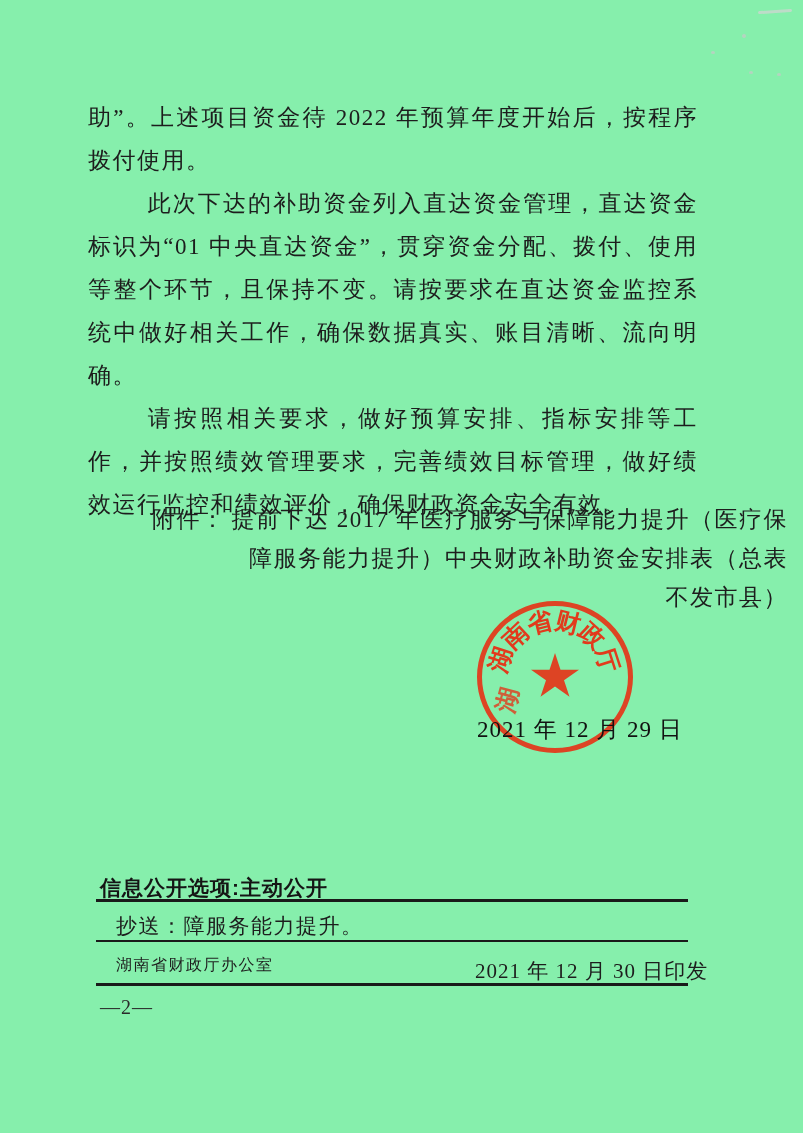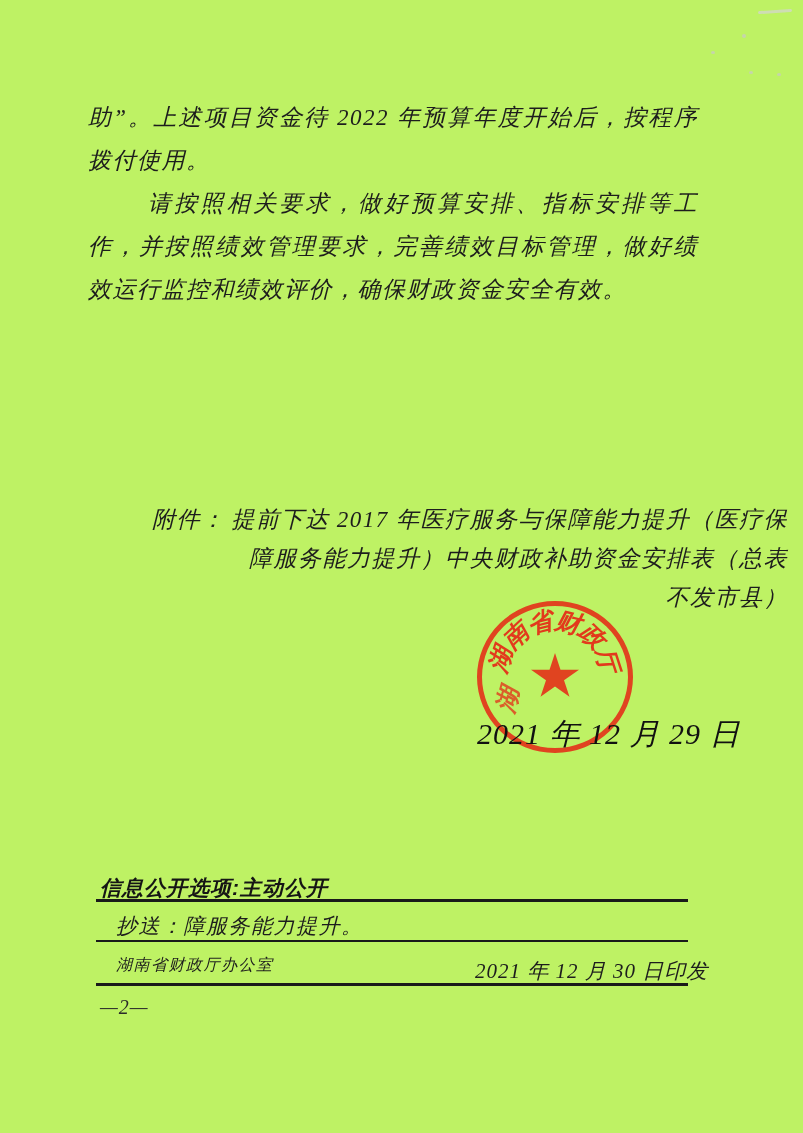--- a/index.html
+++ b/index.html
@@ -1,25 +1,24 @@
 <!DOCTYPE html>
 <html><head>
 <meta charset="utf-8">
 <style>
   * { margin: 0; padding: 0; box-sizing: border-box; }
   html, body { background: #ffffff; }
   .page {
     position: relative;
     width: 803px;
     height: 1133px;
-    background: #bef264;
+    background: #86efac;
     overflow: hidden;
     font-family: "Liberation Serif", "DejaVu Serif", serif;
     color: #1e1e1e;
-    font-style: italic;
   }
 
   
   .doc-body {
     position: absolute;
     left: 88px;
     top: 96px;
     width: 610px;
     font-size: 23px;
     line-height: 43px;
@@ -96,21 +95,21 @@
     font-size: 23px;
     letter-spacing: 1px;
     color: #111;
     z-index: 2;
     white-space: nowrap;
   }
   .sig-date {
     position: absolute;
     left: 477px;
     top: 714px;
-    font-size: 30px;
+    font-size: 23px;
     letter-spacing: 1px;
     color: #111;
     z-index: 2;
     white-space: nowrap;
   }
 
   
   .footer-disclosure {
     position: absolute;
     left: 100px;
@@ -179,20 +178,21 @@
 
   <div class="speck s1"></div>
   <div class="speck s2"></div>
   <div class="speck s3"></div>
   <div class="speck s4"></div>
   <div class="speck s5"></div>
   <div class="speck s6"></div>
 
   <div class="doc-body">
     <p>助”。上述项目资金待 2022 年预算年度开始后，按程序拨付使用。</p>
+    <p class="indent">此次下达的补助资金列入直达资金管理，直达资金标识为“01 中央直达资金”，贯穿资金分配、拨付、使用等整个环节，且保持不变。请按要求在直达资金监控系统中做好相关工作，确保数据真实、账目清晰、流向明确。</p>
     <p class="indent">请按照相关要求，做好预算安排、指标安排等工作，并按照绩效管理要求，完善绩效目标管理，做好绩效运行监控和绩效评价，确保财政资金安全有效。</p>
   </div>
 
   <div class="attachment">
     <span class="att-label">附件：</span>
     <span class="att-lines">
       <span class="att-line" style="display:block">提前下达 2017 年医疗服务与保障能力提升（医疗保</span>
       <span class="att-line" style="display:block">障服务能力提升）中央财政补助资金安排表（总表</span>
       <span class="att-line" style="display:block">不发市县）</span>
     </span>

